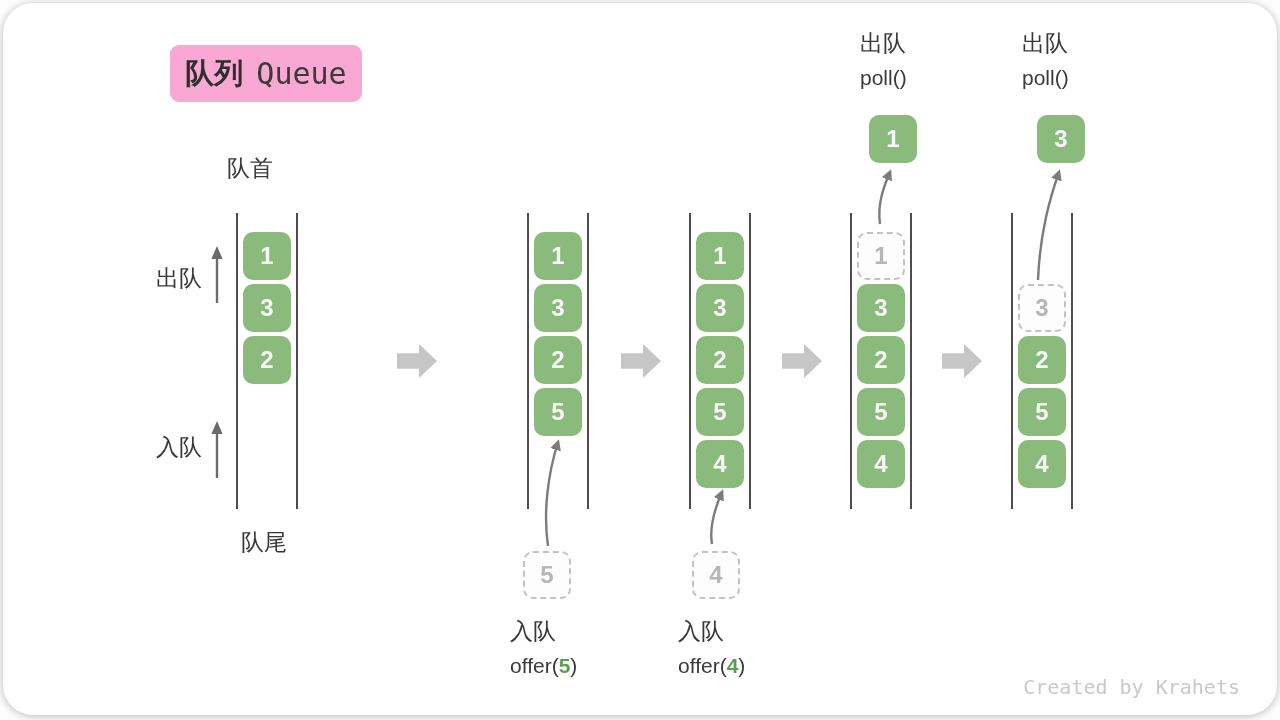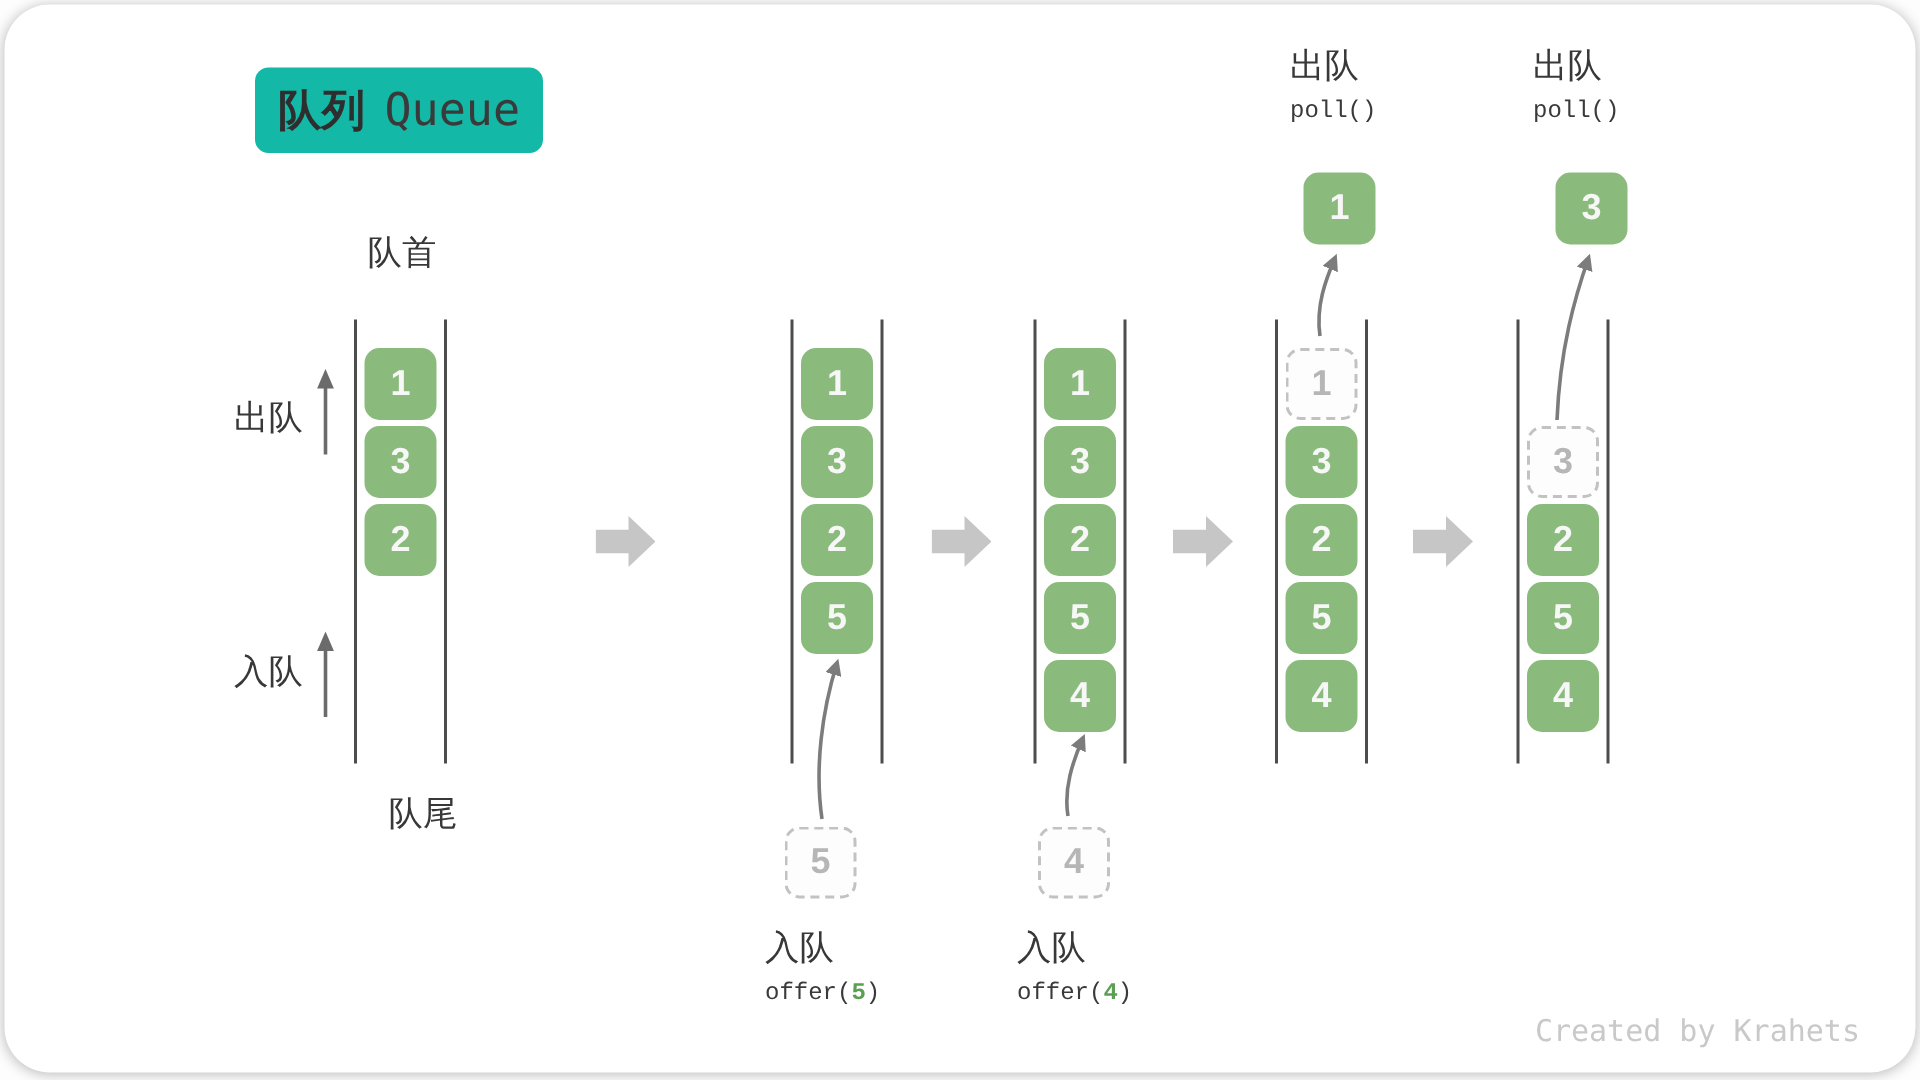--- a/index.html
+++ b/index.html
@@ -8,29 +8,29 @@
     font-family:"Liberation Sans",sans-serif;background:#fdfdfd;
   }
   .card{
     position:absolute;left:3px;top:3px;right:3px;bottom:5px;
     background:#ffffff;border-radius:30px;
     box-shadow:0 1px 9px rgba(0,0,0,0.28);
   }
   
   .title-box{
     position:absolute;left:170px;top:45px;width:192px;height:57px;
-    background:#14b8a6;border-radius:9px;
+    background:#f9a8d4;border-radius:9px;
     display:flex;align-items:center;justify-content:center;gap:13px;
   }
   .title-zh{font-size:29px;font-weight:bold;color:#2e2e2e;}
   .title-en{font-family:"DejaVu Sans Mono",monospace;font-size:30px;color:#3a3a3a;}
   
   .cjk{font-size:23px;font-weight:normal;color:#383838;line-height:1.1;}
   .pos{position:absolute;}
-  .center{text-align:center;}
+  .center{text-align:left;}
   .right{text-align:right;}
   
   .queue{position:absolute;top:213px;width:62px;height:296px;}
   .qline{position:absolute;top:0;width:2px;height:100%;background:#4d4d4d;}
   .qline.l{left:0;}
   .qline.r{right:0;}
   .slot{
     position:absolute;left:7px;width:48px;height:48px;border-radius:10px;
     display:flex;align-items:center;justify-content:center;
     font-size:24px;font-weight:bold;box-sizing:border-box;
@@ -38,21 +38,21 @@
   .slot.filled{background:#8abb7d;color:#f7f7f7;}
   .slot.dashed{background:#fdfdfd;border:2px dashed #c2c2c2;color:#b6b6b6;}
   .floatbox{
     position:absolute;width:48px;height:48px;border-radius:10px;box-sizing:border-box;
     display:flex;align-items:center;justify-content:center;
     font-size:24px;font-weight:bold;
   }
   .floatbox.filled{background:#8abb7d;color:#f7f7f7;}
   .floatbox.dashed{background:#fdfdfd;border:2px dashed #c2c2c2;color:#b6b6b6;}
   
-  .code{font-family:Liberation Mono, monospace;font-size:16px;color:#3a3a3a;line-height:1.1;}
+  .code{font-family:Liberation Sans, sans-serif;font-size:21px;color:#3a3a3a;line-height:1.1;}
   .code .arg{color:#5b9f52;font-weight:bold;}
   .op-top .code,.op-bottom .code{margin-top:10px;}
   
   .blockarrow{
     position:absolute;width:40px;height:34px;background:#c6c6c6;
     clip-path:polygon(0 27%,55% 27%,55% 0,100% 50%,55% 100%,55% 73%,0 73%);
   }
   .watermark{
     position:absolute;left:990px;top:675px;width:250px;text-align:right;
     font-family:"DejaVu Sans Mono",monospace;font-size:20px;color:#c9c9c9;

